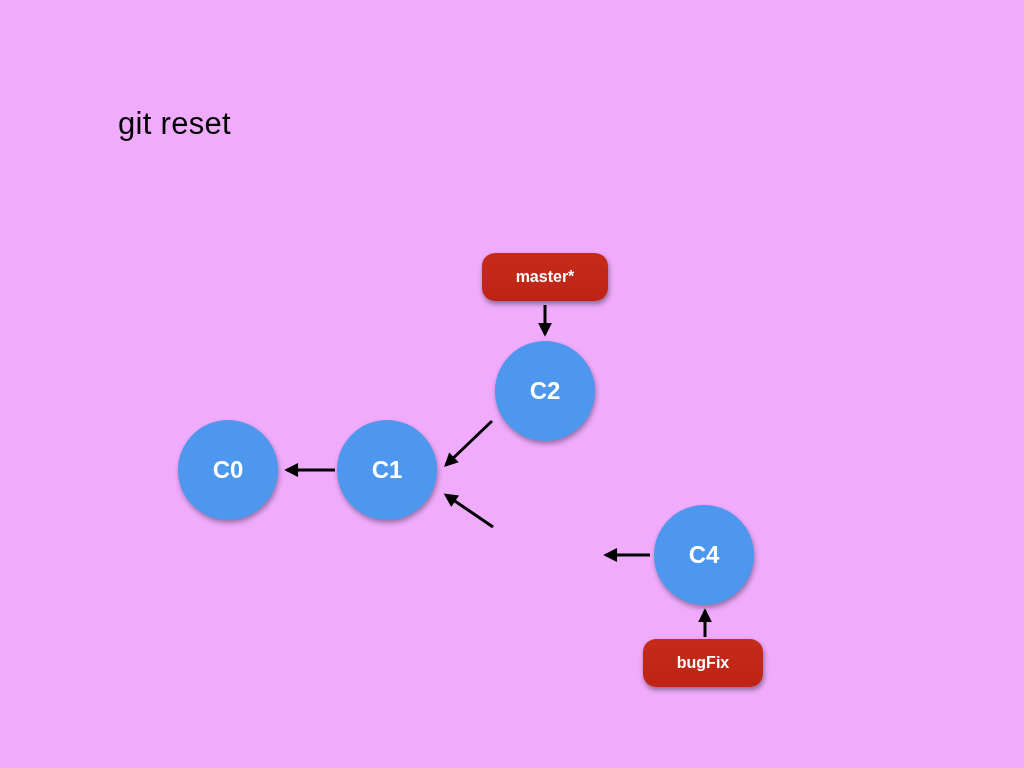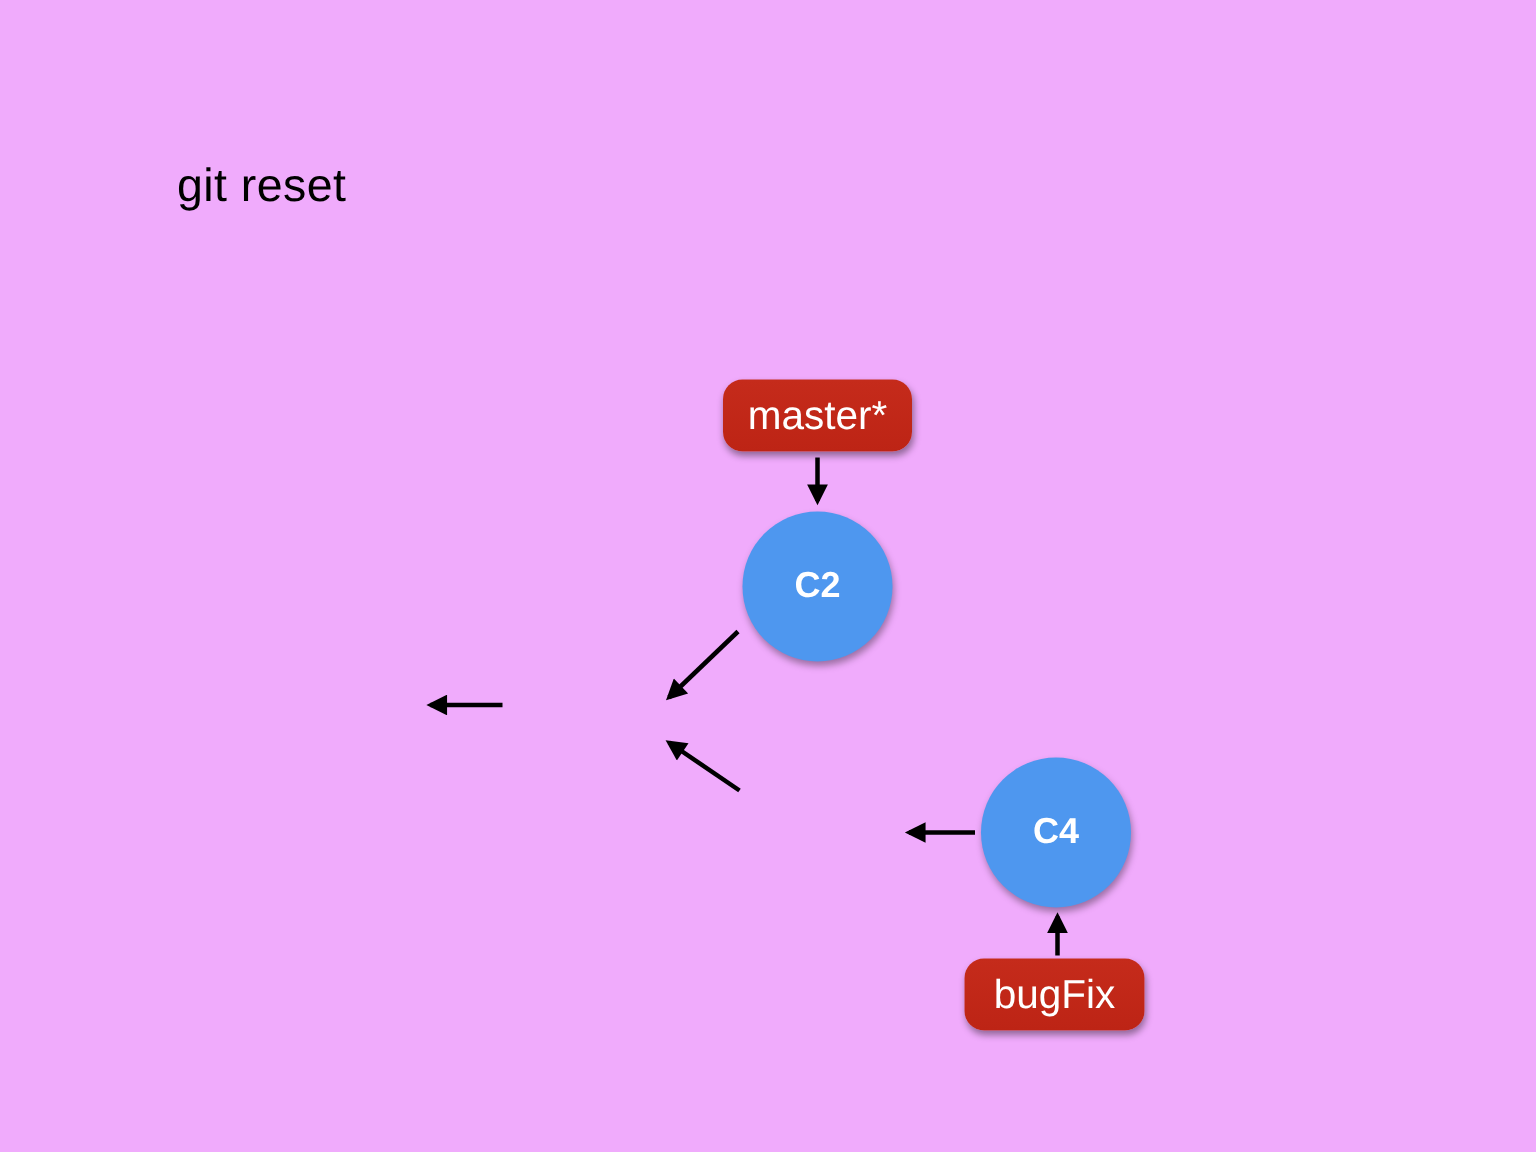--- a/index.html
+++ b/index.html
@@ -59,22 +59,22 @@
     position: absolute;
     background: linear-gradient(#c52b1b, #bd2415);
     border-radius: 13px;
     display: flex;
     align-items: center;
     justify-content: center;
     box-shadow: 1px 3px 5px rgba(0,0,0,0.4);
   }
   .branch-label span {
     color: #ffffff;
-    font-weight: normal;
-    font-size: 27px;
+    font-weight: bold;
+    font-size: 16px;
     line-height: 1;
   }
 </style>
 </head>
 <body>
 
 <div class="slide">
 
   <h1 class="slide-title">git reset</h1>
 
@@ -85,20 +85,26 @@
       </marker>
     </defs>
     <line class="edge" x1="545" y1="305" x2="545" y2="334" marker-end="url(#arrowhead)"></line>
     <line class="edge" x1="492" y1="421" x2="446" y2="465" marker-end="url(#arrowhead)"></line>
     <line class="edge" x1="335" y1="470" x2="287" y2="470" marker-end="url(#arrowhead)"></line>
     <line class="edge" x1="493" y1="527" x2="446" y2="495" marker-end="url(#arrowhead)"></line>
     <line class="edge" x1="650" y1="555" x2="606" y2="555" marker-end="url(#arrowhead)"></line>
     <line class="edge" x1="705" y1="637" x2="705" y2="611" marker-end="url(#arrowhead)"></line>
   </svg>
 
+  <div class="commit-node" style="left:178px; top:420px;">
+    <span class="node-label">C0</span>
+  </div>
+  <div class="commit-node" style="left:337px; top:420px;">
+    <span class="node-label">C1</span>
+  </div>
   <div class="commit-node" style="left:495px; top:341px;">
     <span class="node-label">C2</span>
   </div>
   <div class="commit-node" style="left:654px; top:505px;">
     <span class="node-label">C4</span>
   </div>
 
   <div class="branch-label" style="left:482px; top:253px; width:126px; height:48px;">
     <span>master*</span>
   </div>

